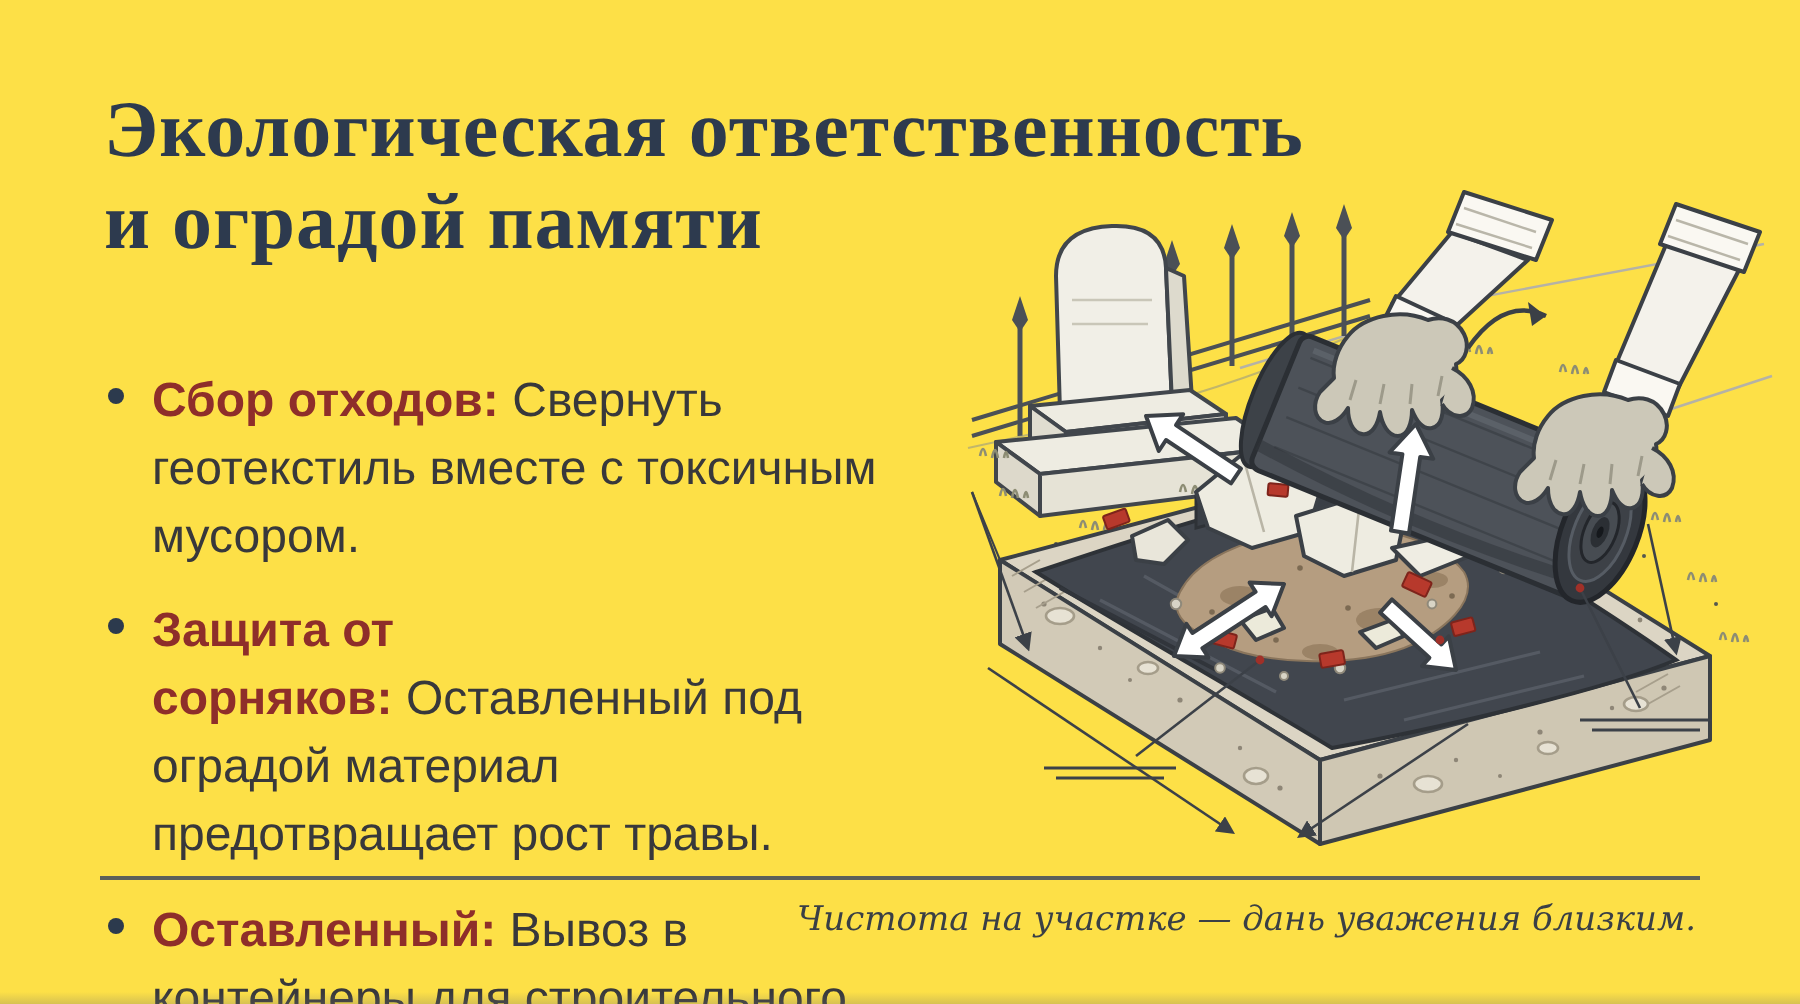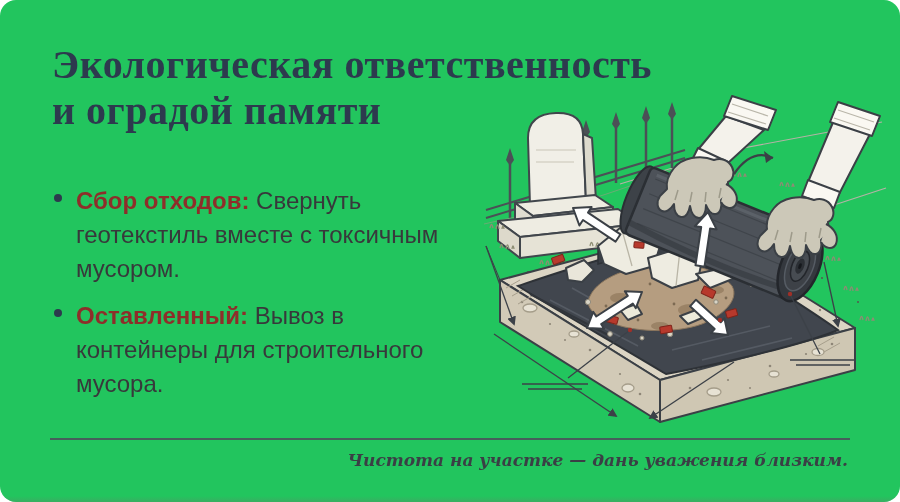--- a/index.html
+++ b/index.html
@@ -1,59 +1,61 @@
 <!DOCTYPE html>
 <html><head>
 <meta charset="utf-8">
 <style>
   html,body{margin:0;padding:0;}
   .canvas{
     position:relative;width:900px;height:502px;overflow:hidden;
-    background:#22c55e;
+    background:#fde047;
     font-family:"Liberation Sans",sans-serif;
-    border-radius:16px;
   }
   .title{
     position:absolute;left:52px;top:42px;margin:0;
     font-family:"Liberation Serif",serif;
     font-weight:700;font-size:40px;line-height:1.16;letter-spacing:.5px;
     color:#2d3a4e;
   }
   .title span{display:block;}
   .bullets{
     position:absolute;left:52px;top:184px;width:392px;
     margin:0;padding:0;list-style:none;
     font-size:24px;line-height:1.42;color:#38383b;
   }
   .bullets li{position:relative;padding-left:24px;margin-bottom:13px;}
   .bdot{position:absolute;left:2px;top:10px;width:8px;height:8px;border-radius:50%;background:#2c3a4d;}
   .blabel{font-weight:700;color:#8e2e2a;margin-right:.28em;}
   .rule{position:absolute;left:50px;top:438px;width:800px;height:2px;background:#4a525b;opacity:.9;}
   .caption{
     position:absolute;right:52px;top:450px;
     font-family:"DejaVu Serif",serif;font-style:italic;
-    font-size:17px;color:#3a3f45;font-weight:bold;
+    font-size:17px;color:#3a3f45;
   }
   .illu{position:absolute;left:470px;top:88px;}
   .bottom-edge{position:absolute;left:0;right:0;bottom:0;height:6px;
     background:linear-gradient(to bottom,rgba(0,0,0,0),rgba(115,115,108,.28));}
 </style>
 </head>
 <body>
 
 <div class="canvas">
 
   <h1 class="title">
     <span>Экологическая ответственность</span>
     <span>и оградой памяти</span>
   </h1>
 
   <ul class="bullets">
     <li>
       <span class="bdot"></span><span class="blabel">Сбор отходов:</span><span>Свернуть геотекстиль вместе с токсичным мусором.</span>
+    </li>
+    <li>
+      <span class="bdot"></span><span class="blabel">Защита от сорняков:</span><span>Оставленный под оградой материал предотвращает рост травы.</span>
     </li>
     <li>
       <span class="bdot"></span><span class="blabel">Оставленный:</span><span>Вывоз в контейнеры для строительного мусора.</span>
     </li>
   </ul>
 
   <svg class="illu" width="420" height="360" viewBox="0 0 420 360">
     <defs>
       <marker id="arr" viewBox="0 0 10 10" refX="8" refY="5" markerWidth="7" markerHeight="7" orient="auto-start-reverse">
         <path d="M0,0 L10,5 L0,10 z" fill="#3c4148"></path>

